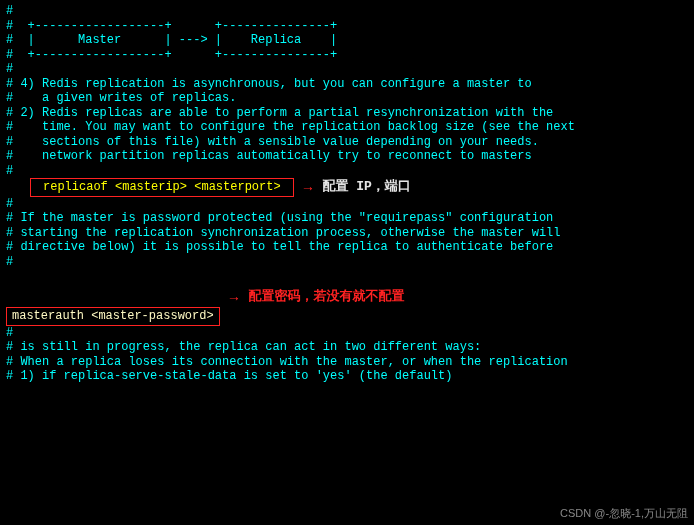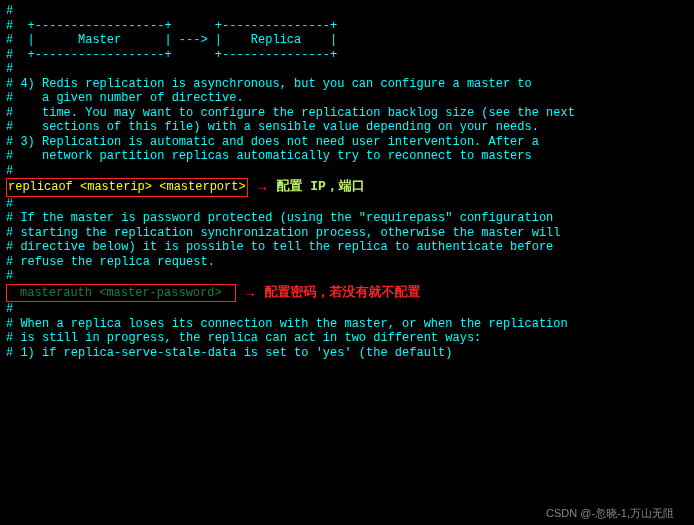--- a/index.html
+++ b/index.html
@@ -24,62 +24,61 @@
       line-height: 14.5px;
       white-space: pre;
       color: #00ffff;
     }
     .line.comment {
       color: #00ffff;
     }
     .watermark {
       position: absolute;
       bottom: 4px;
-      right: 20px;
+      right: 6px;
       color: #888888;
       font-size: 11px;
       font-family: Arial, sans-serif;
     }
   </style>
 </head>
 <body>
 
 <div class="terminal">
 
   <div class="line comment">#</div>
   <div class="line comment">#  +------------------+      +---------------+</div>
   <div class="line comment">#  |      Master      | ---&gt; |    Replica    |</div>
   <div class="line comment">#  +------------------+      +---------------+</div>
   <div class="line comment">#</div>
   <div class="line comment"># 4) Redis replication is asynchronous, but you can configure a master to</div>
-  <div class="line comment">#    a given number of directive.</div>
+  <div class="line comment">#    a given writes of replicas.</div>
+  <div class="line comment"># 2) Redis replicas are able to perform a partial resynchronization with the</div>
   <div class="line comment">#    time. You may want to configure the replication backlog size (see the next</div>
   <div class="line comment">#    sections of this file) with a sensible value depending on your needs.</div>
-  <div class="line comment"># 3) Replication is automatic and does not need user intervention. After a</div>
   <div class="line comment">#    network partition replicas automatically try to reconnect to masters</div>
   <div class="line comment">#</div>
 
   <div class="line" style="display:flex;align-items:center;">
-    <span style="border:1.5px solid #ff2222; color:#ffff00; padding: 1px 1px; display:inline-block;">replicaof &lt;masterip&gt; &lt;masterport&gt;</span>
+    <span style="border:1.5px solid #ff2222; color:#ffff00; padding: 1px 12px; display:inline-block;margin-left:24px;">replicaof &lt;masterip&gt; &lt;masterport&gt;</span>
     <span style="color:#ff2222; margin-left:10px; font-size:14px;">→ </span>
-    <span style="color:#bef264; font-size:13px; font-weight:bold; margin-left:2px;">配置 IP，端口</span>
+    <span style="color:#e5e5e5; font-size:13px; font-weight:bold; margin-left:2px;">配置 IP，端口</span>
   </div>
 
   <div class="line comment">#</div>
   <div class="line comment"># If the master is password protected (using the "requirepass" configuration</div>
   <div class="line comment"># starting the replication synchronization process, otherwise the master will</div>
   <div class="line comment"># directive below) it is possible to tell the replica to authenticate before</div>
-  <div class="line comment"># refuse the replica request.</div>
   <div class="line comment">#</div>
 
   <div class="line" style="display:flex;align-items:center;">
-    <span style="border:1.5px solid #ff2222; color:#15803d; padding: 1px 13px; display:inline-block;">masterauth &lt;master-password&gt;</span>
+    <span style="border:1.5px solid #ff2222; color:#fef9c3; padding: 1px 5px; display:inline-block;margin-top:38px;">masterauth &lt;master-password&gt;</span>
     <span style="color:#ff2222; margin-left:10px; font-size:14px;">→ </span>
     <span style="color:#ff2222; font-size:13px; font-weight:bold; margin-left:2px;">配置密码，若没有就不配置</span>
   </div>
 
   <div class="line comment">#</div>
+  <div class="line comment"># is still in progress, the replica can act in two different ways:</div>
   <div class="line comment"># When a replica loses its connection with the master, or when the replication</div>
-  <div class="line comment"># is still in progress, the replica can act in two different ways:</div>
   <div class="line comment"># 1) if replica-serve-stale-data is set to 'yes' (the default)</div>
 
   <div class="watermark">CSDN @-忽晓-1,万山无阻</div>
 </div>
 
 </body></html>

